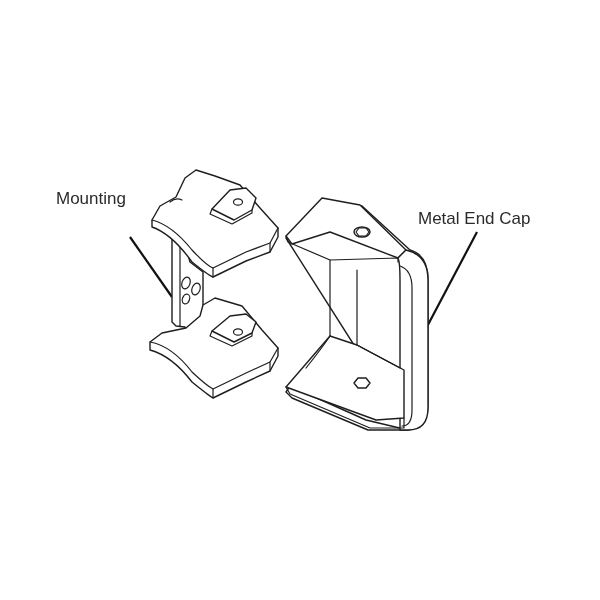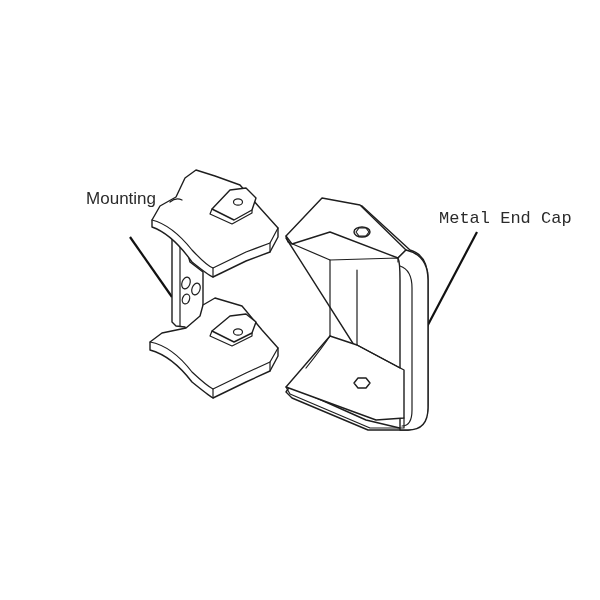--- a/index.html
+++ b/index.html
@@ -1,19 +1,19 @@
 <!DOCTYPE html>
 <html><head>
   <meta charset="utf-8">
   <style>
     html, body { margin: 0; padding: 0; background: #ffffff; }
     body { width: 600px; height: 600px; position: relative; overflow: hidden; font-family: "Liberation Sans", sans-serif; }
-    .label { position: absolute; color: #2b2b2b; font-size: 17px; line-height: 21px; text-align: right; white-space: nowrap; }
+    .label { position: absolute; color: #2b2b2b; font-size: 17px; line-height: 21px; text-align: left; white-space: nowrap; }
     #lbl-mount { left: 56px; top: 188px; width: 100px; }
-    #lbl-cap { left: 439px; top: 208px; font-family: Liberation Mono, monospace; }
+    #lbl-cap { left: 418px; top: 208px; }
     svg { position: absolute; left: 0; top: 0; }
     .ln { fill: #ffffff; stroke: #1e1e1e; stroke-width: 1.4; stroke-linejoin: round; stroke-linecap: round; }
     .nf { fill: none; stroke: #1e1e1e; stroke-width: 1.2; stroke-linejoin: round; stroke-linecap: round; }
     .leader { stroke: #111; stroke-width: 2.2; fill: none; }
   </style>
 </head>
 <body>
 
 <div class="label" id="lbl-mount">
   <div>Mounting</div>

